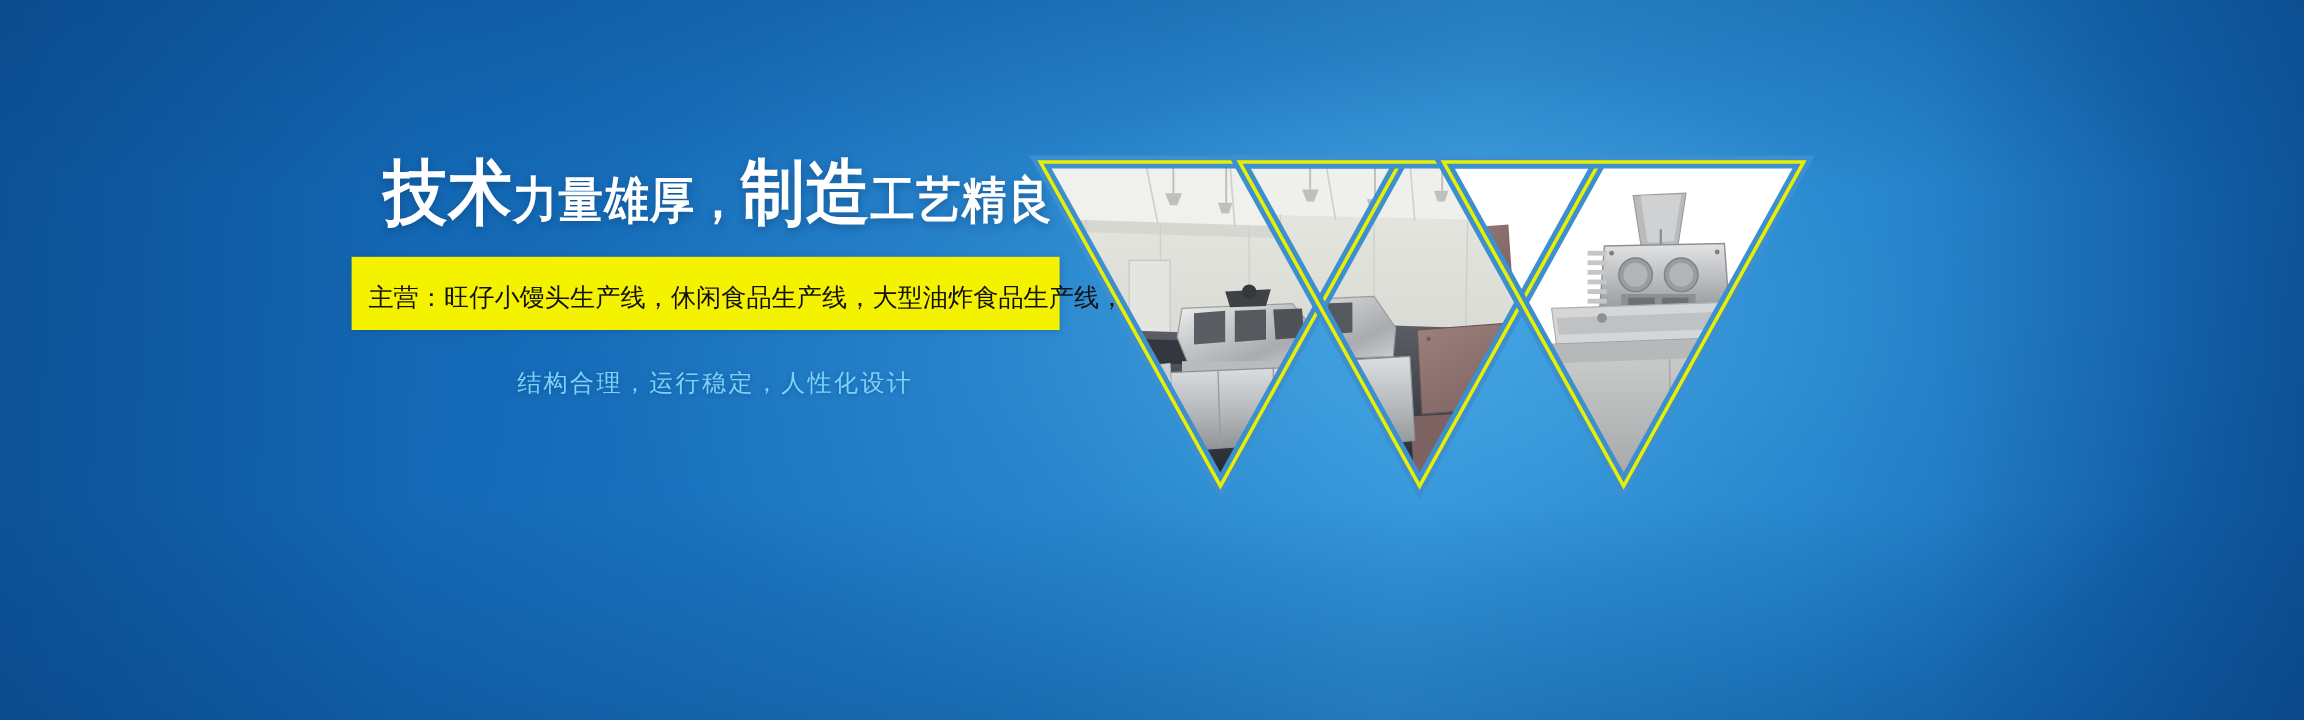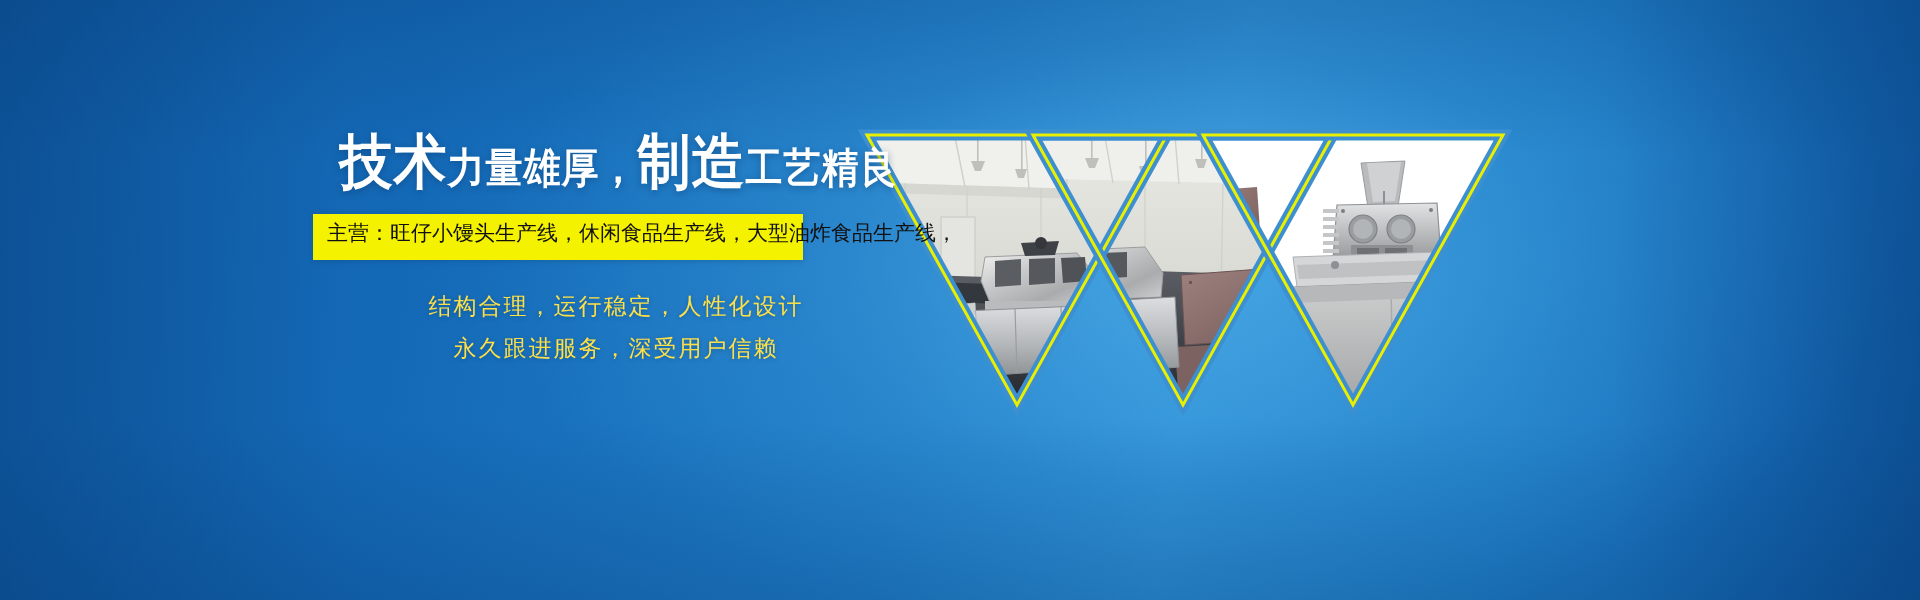--- a/index.html
+++ b/index.html
@@ -29,21 +29,21 @@
   .bg-vignette {
     position:absolute; inset:0;
     background:
       linear-gradient(to right, rgba(6,60,120,0.40) 0%, rgba(6,60,120,0.0) 18%, rgba(6,60,120,0.0) 84%, rgba(6,60,120,0.35) 100%),
       linear-gradient(to bottom, rgba(6,60,120,0.25) 0%, rgba(6,60,120,0.0) 26%, rgba(6,60,120,0.0) 70%, rgba(6,60,120,0.30) 100%);
   }
 
   
   .text-col {
     position:absolute;
-    left:316px; top:138px;
+    left:296px; top:138px;
     width:600px;
     text-align:center;
     z-index:6;
   }
 
   .headline {
     font-size:47px;
     font-weight:bold;
     color:#ffffff;
     letter-spacing:1px;
@@ -54,37 +54,37 @@
     transform:scaleY(1.12);
     transform-origin:center bottom;
     margin-left:5px;
   }
   .headline .big  { font-size:53px; }
   .headline .small{ font-size:37px; }
 
   .yellow-box {
     margin-top:23px;
     background:#f5f200;
-    padding:5px 14px 11px 14px;
-    width:490px;
+    padding:20px 14px 11px 14px;
+    width:590px;
     margin-left:-3px;
     box-shadow:0 1px 5px rgba(8,50,100,0.25);
   }
   .yellow-line {
     color:#111111;
     font-size:21px;
     line-height:1.42;
     white-space:nowrap;
     font-family:"DejaVu Sans","Liberation Sans",sans-serif;
   }
 
   .subtext { margin-top:26px; }
   .sub-line {
-    color:#fde047;
-    font-size:23px;
+    color:#7dd3fc;
+    font-size:20px;
     line-height:1.82;
     letter-spacing:2px;
     text-shadow:0 1px 4px rgba(10,55,105,0.40);
     font-family:"DejaVu Sans","Liberation Sans",sans-serif;
   }
 
   
   .collage {
     position:absolute;
     left:845px; top:105px;
@@ -325,18 +325,17 @@
     <div class="headline">
       <span class="big">技术</span><span class="small">力量雄厚，</span><span class="big">制造</span><span class="small">工艺精良</span>
     </div>
 
     <div class="yellow-box">
       <div class="yellow-line">主营：旺仔小馒头生产线，休闲食品生产线，大型油炸食品生产线，</div>
     </div>
 
     <div class="subtext">
       <div class="sub-line">结构合理，运行稳定，人性化设计</div>
-      <div class="sub-line">永久跟进服务，深受用户信赖</div>
     </div>
 
   </div>
 
 </div>
 
 </body></html>

